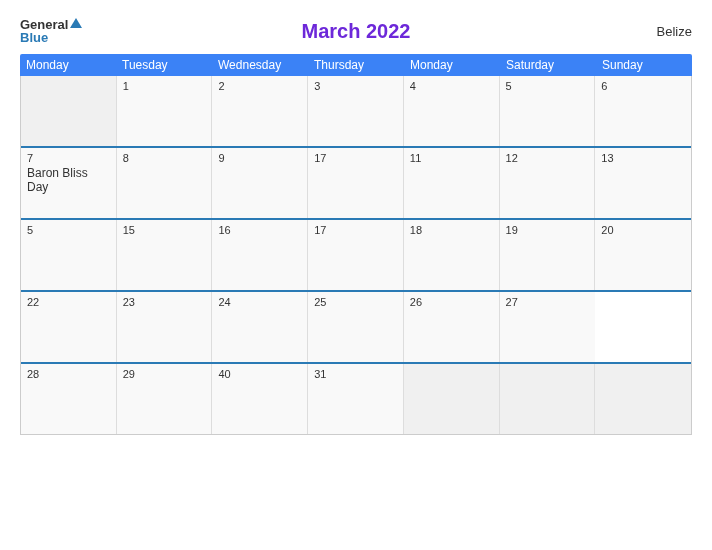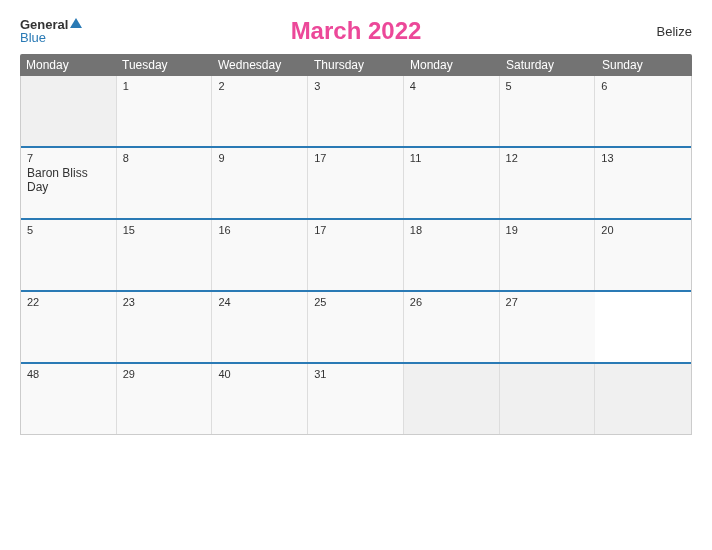--- a/index.html
+++ b/index.html
@@ -30,60 +30,60 @@
       align-items: flex-start;
       line-height: 1;
     }
     .logo-general {
       font-size: 13px;
       font-weight: bold;
       color: #333;
     }
     .logo-blue {
       font-size: 13px;
-      font-weight: normal;
+      font-weight: bold;
       color: #2a7ab5;
     }
     .logo-triangle {
       display: inline-block;
       width: 0;
       height: 0;
       border-left: 6px solid transparent;
       border-right: 6px solid transparent;
       border-bottom: 10px solid #2a7ab5;
       margin-left: 2px;
       vertical-align: middle;
       position: relative;
       top: -2px;
     }
     .logo-line {
       display: flex;
       align-items: center;
     }
     .title {
-      font-size: 24px;
+      font-size: 20px;
       font-weight: bold;
-      color: #ec4899;
+      color: #6d28d9;
       position: absolute;
       left: 50%;
       transform: translateX(-50%);
     }
     .country {
       font-size: 13px;
       color: #333;
     }
     .calendar {
       flex: 1;
       display: flex;
       flex-direction: column;
     }
     .cal-header {
       display: grid;
       grid-template-columns: repeat(7, 1fr);
-      background: #737373;
+      background: #3b82f6;
       border-radius: 2px 2px 0 0;
     }
     .cal-header-cell {
       color: #fff;
       font-size: 12px;
       padding: 4px 6px;
       font-weight: normal;
     }
     .cal-body {
       flex: 1;
@@ -243,21 +243,21 @@
         <div class="cal-cell">
             <span class="day-num">26</span>
           </div>
         <div class="cal-cell">
             <span class="day-num">27</span>
           </div>
       </div>
 
       <div class="cal-week">
         <div class="cal-cell">
-            <span class="day-num">48</span>
+            <span class="day-num">28</span>
           </div>
         <div class="cal-cell">
             <span class="day-num">29</span>
           </div>
         <div class="cal-cell">
             <span class="day-num">40</span>
           </div>
         <div class="cal-cell">
             <span class="day-num">31</span>
           </div>

